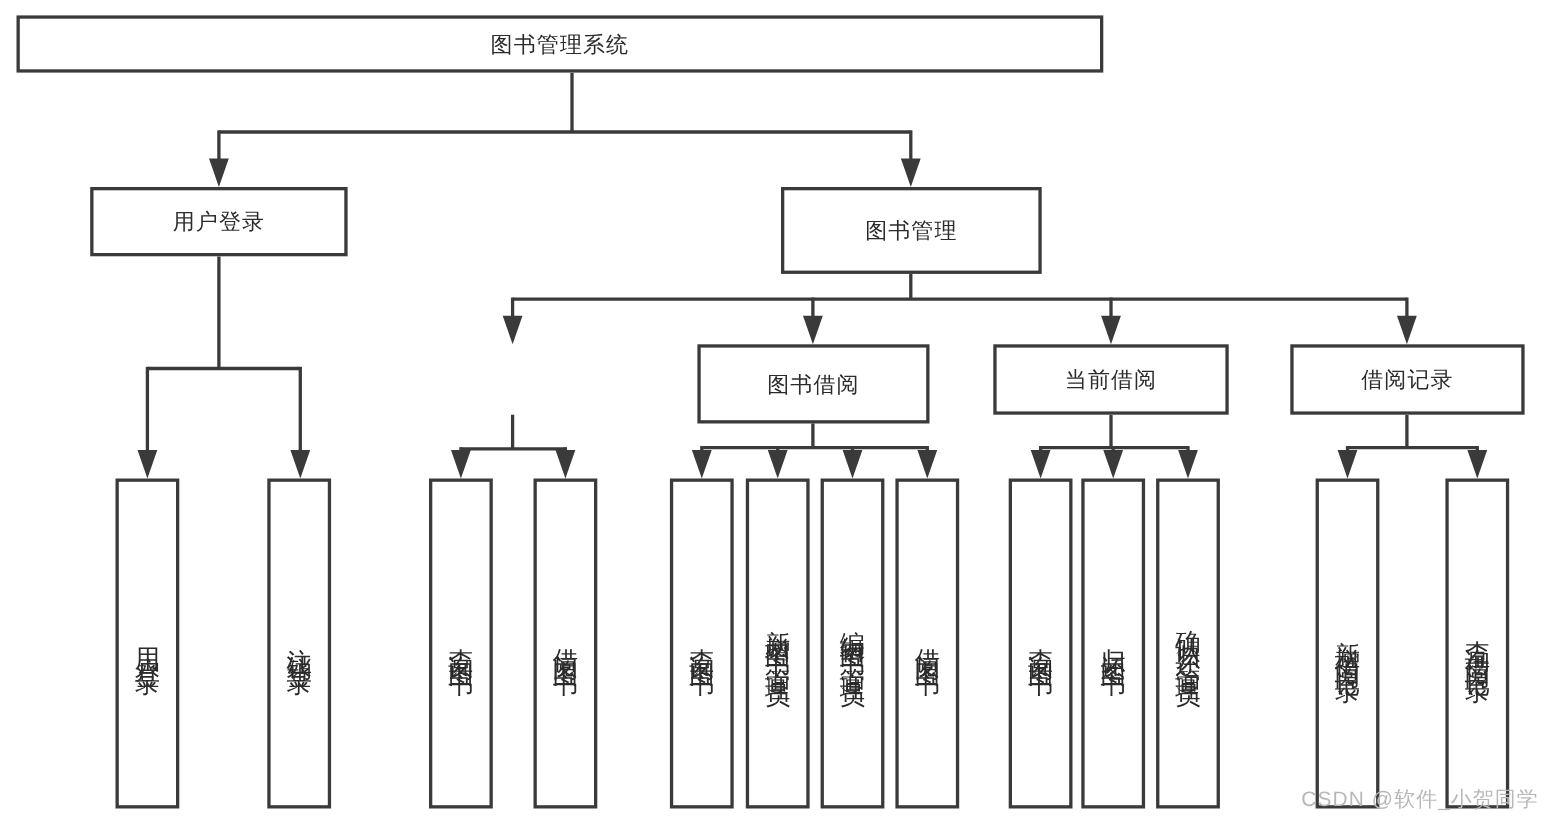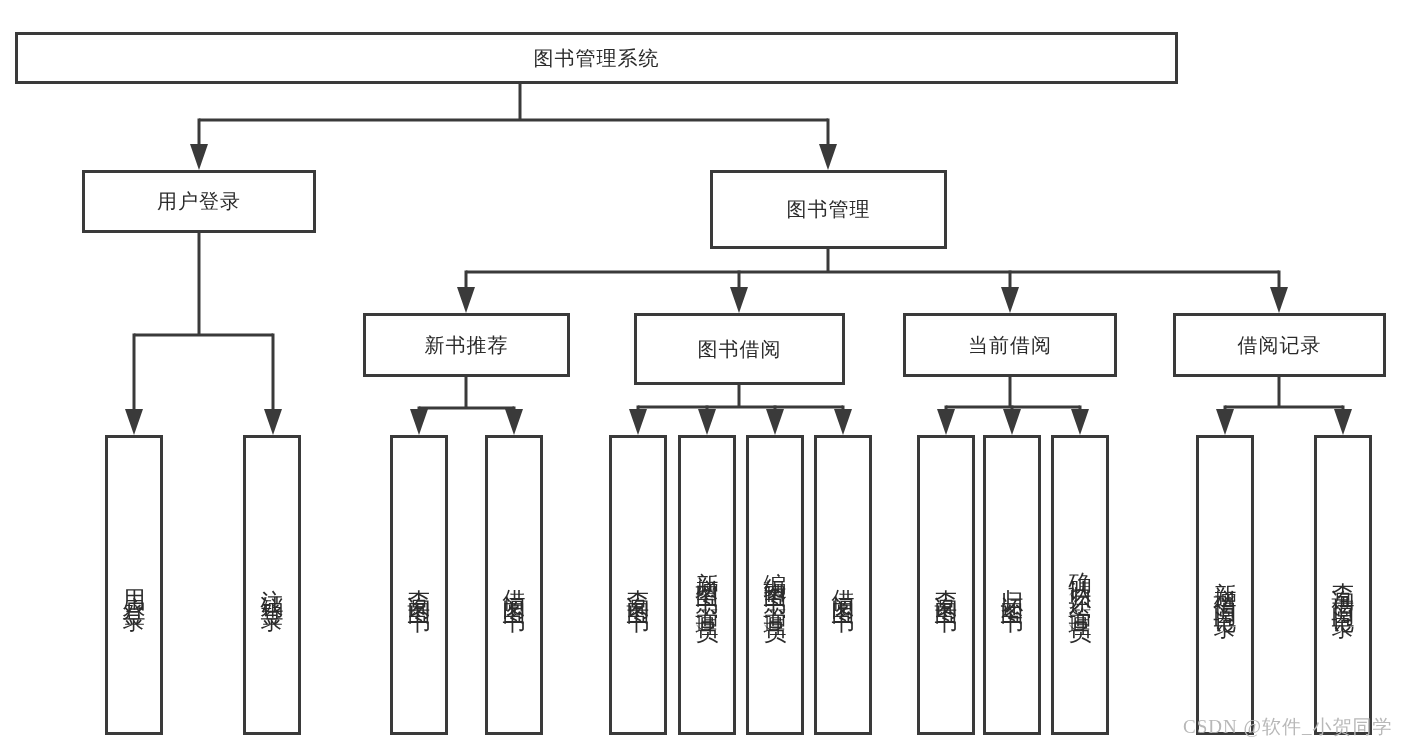--- a/index.html
+++ b/index.html
@@ -41,21 +41,20 @@
     white-space:nowrap;
   }
   .watermark{
     position:absolute;
     left:1183px;top:714px;
     font-size:19px;
     letter-spacing:1px;
     color:var(--watermark-color);
     z-index:3;
     white-space:nowrap;
-    font-family:Liberation Serif, serif;
   }
 </style>
 </head>
 <body>
 
 <div class="canvas">
 
   <svg class="edges" width="1405" height="747" viewBox="0 0 1405 747">
     <g fill="none" stroke-width="3" stroke="#3a3a3a">
 
@@ -115,26 +114,25 @@
       <polygon points="766,409 784,409 775,435"></polygon>
       <polygon points="834,409 852,409 843,435"></polygon>
       <polygon points="937,409 955,409 946,435"></polygon>
       <polygon points="1003,409 1021,409 1012,435"></polygon>
       <polygon points="1071,409 1089,409 1080,435"></polygon>
       <polygon points="1216,409 1234,409 1225,435"></polygon>
       <polygon points="1334,409 1352,409 1343,435"></polygon>
     </g>
   </svg>
 
-  <div class="node" style="left:15px;top:32px;width:1163px;height:52px">图书管理系统</div>
+  <div class="node" style="left:15px;top:14px;width:988px;height:52px">图书管理系统</div>
 
   <div class="node" style="left:82px;top:170px;width:234px;height:63px">用户登录</div>
   <div class="node" style="left:710px;top:170px;width:237px;height:79px">图书管理</div>
 
-  <div class="node" style="left:363px;top:313px;width:207px;height:64px">新书推荐</div>
   <div class="node" style="left:634px;top:313px;width:211px;height:72px">图书借阅</div>
   <div class="node" style="left:1173px;top:313px;width:213px;height:64px">借阅记录</div>
   <div class="node" style="left:903px;top:313px;width:214px;height:64px">当前借阅</div>
 
   <div class="node leaf" style="left:105px;top:435px;width:58px;height:300px">
     <span class="vtext">用户登录</span>
   </div>
   <div class="node leaf" style="left:243px;top:435px;width:58px;height:300px">
     <span class="vtext">注销登录</span>
   </div>

